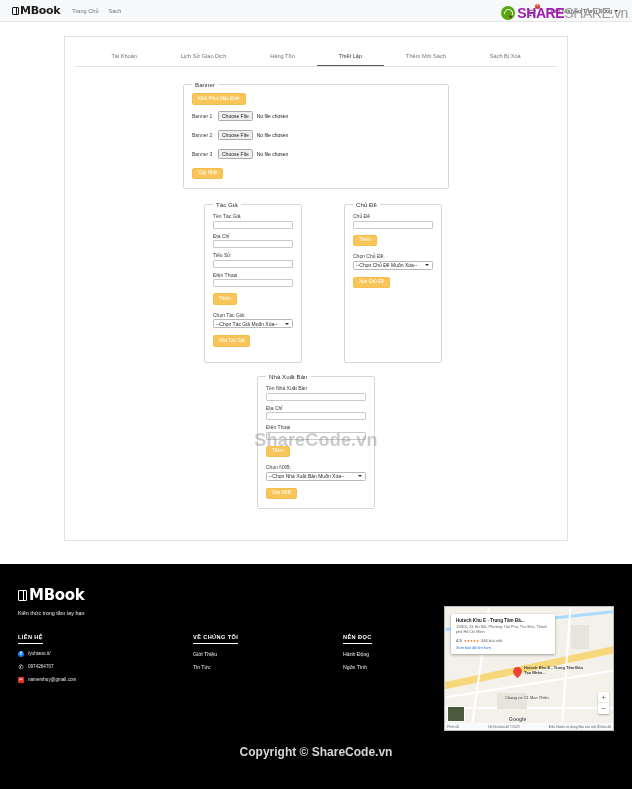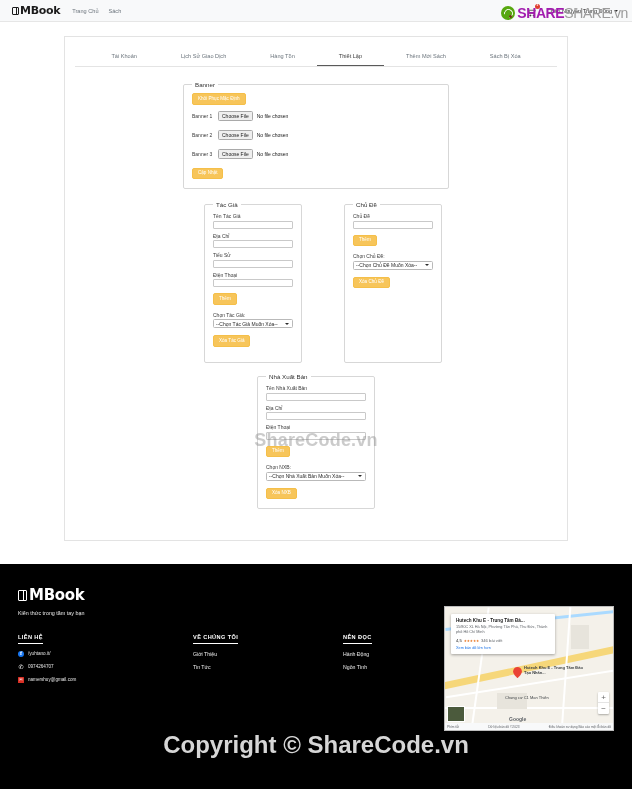--- a/index.html
+++ b/index.html
@@ -398,21 +398,21 @@
   .road-w { position:absolute; background:#fff; }
   .road-b { position:absolute; background:#aadaff; }
   .blk { position:absolute; background:#eceae4; }
 
   
   .copyright {
     position: absolute;
     left: 0; right: 0;
     bottom: 30px;
     text-align: center;
-    font-size: 24px;
+    font-size: 12px;
     font-weight: bold;
     color: #d6d6d6;
     font-family: "Liberation Sans", sans-serif;
     z-index: 50;
     pointer-events: none;
   }
 </style>
 </head>
 <body>
 

